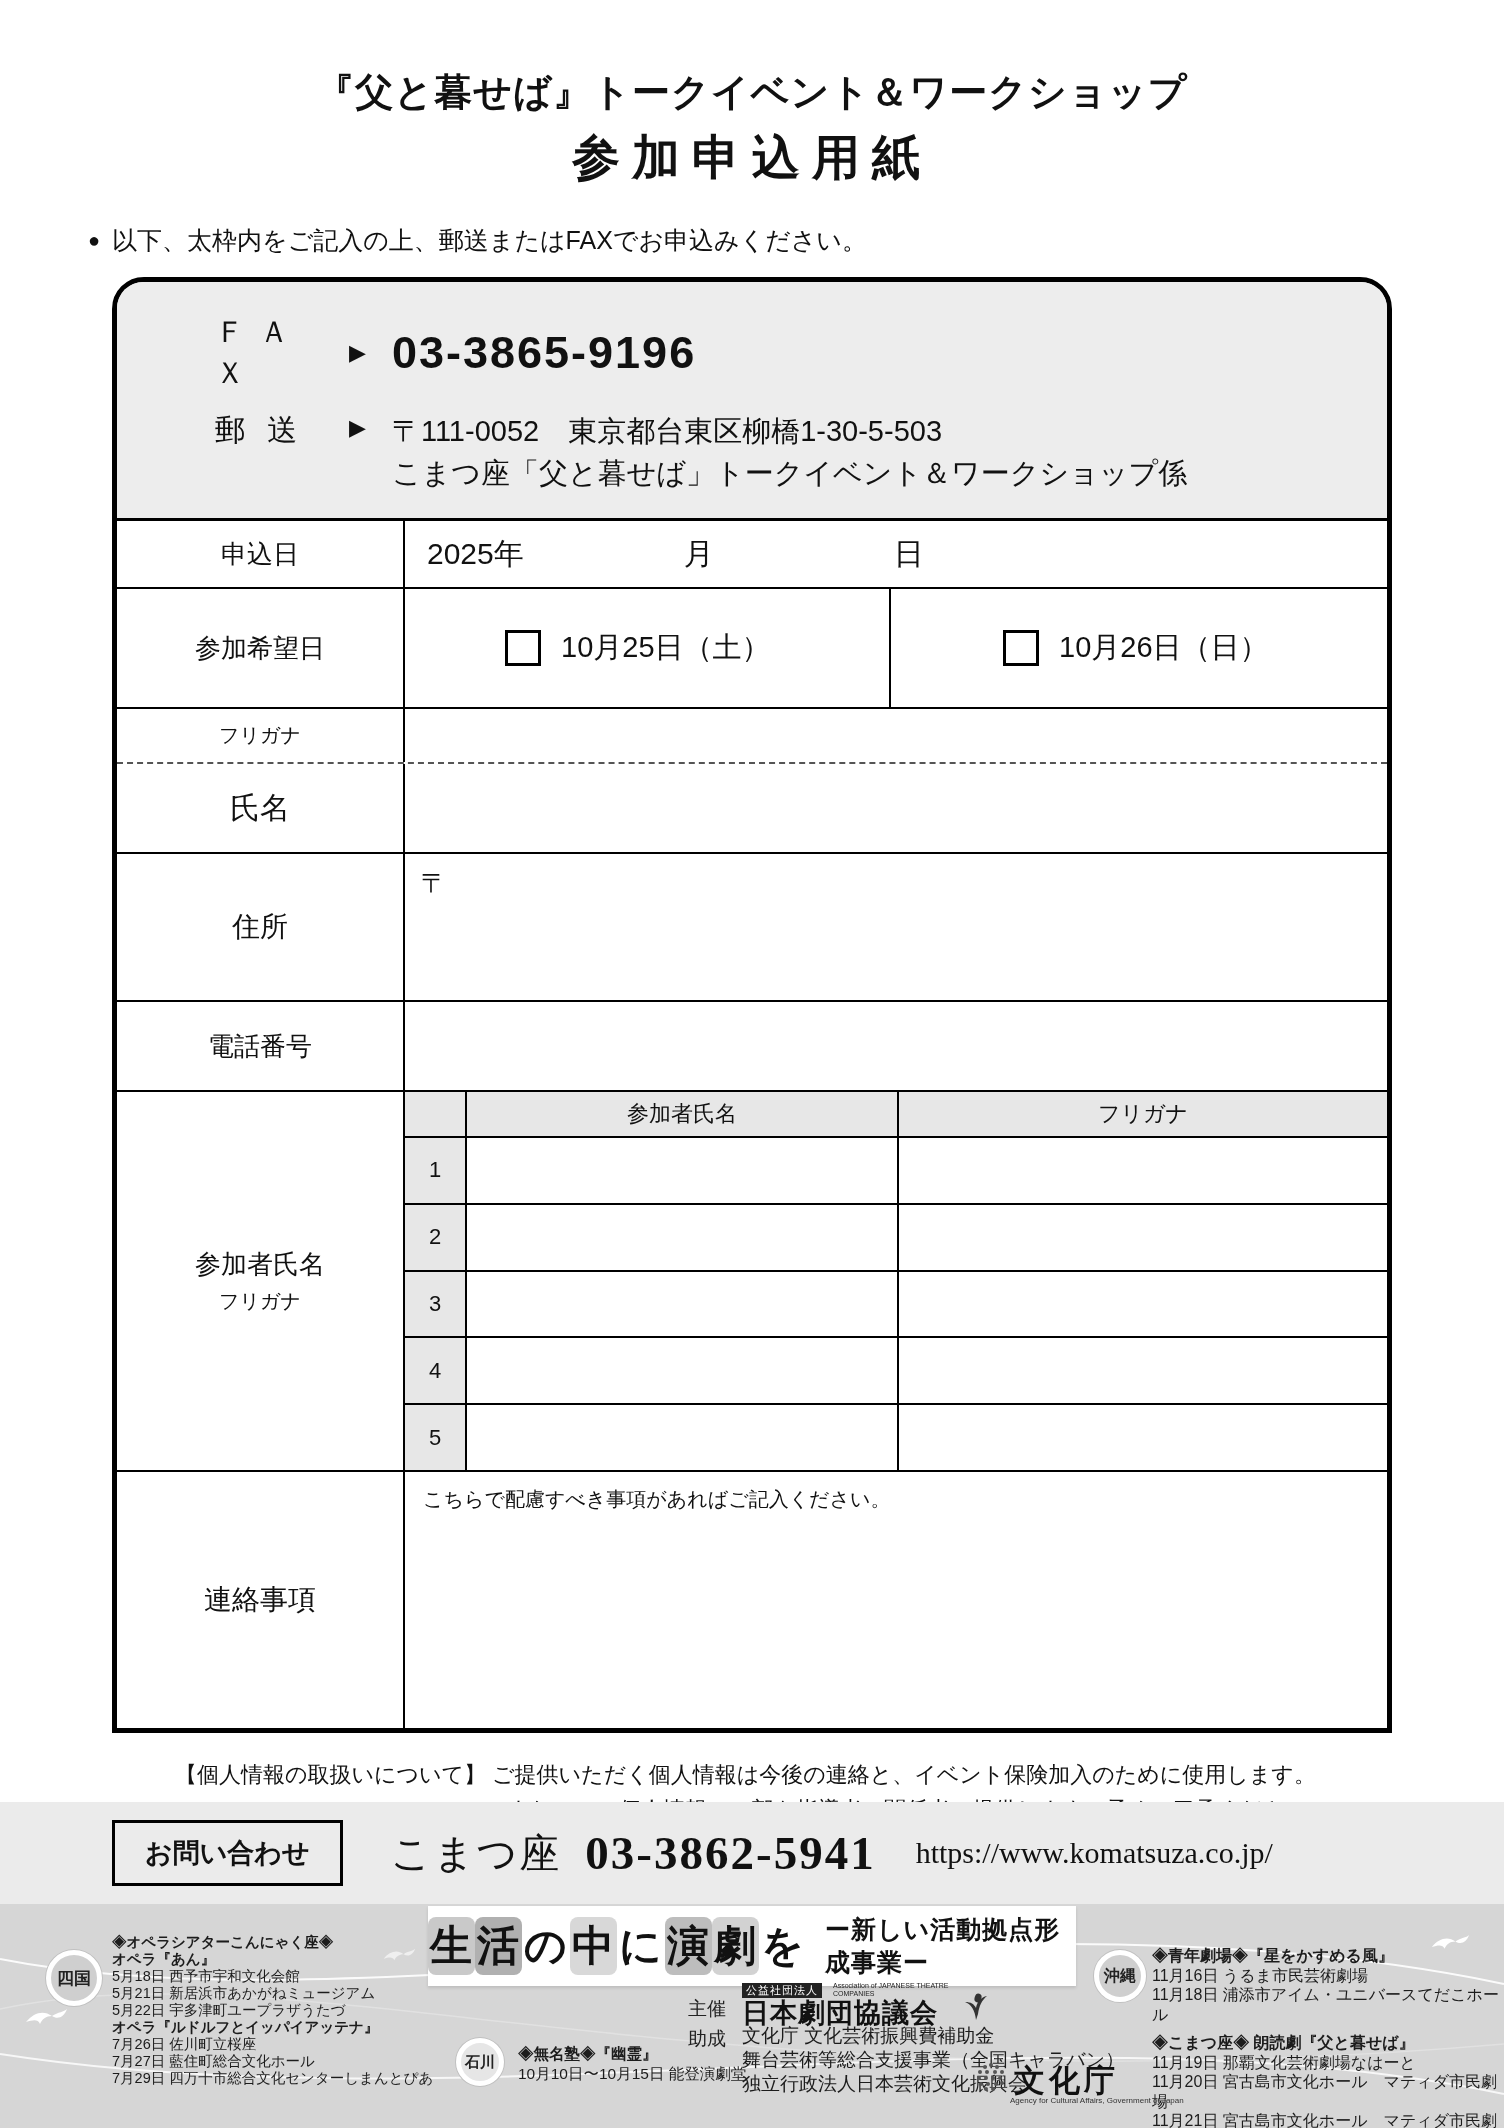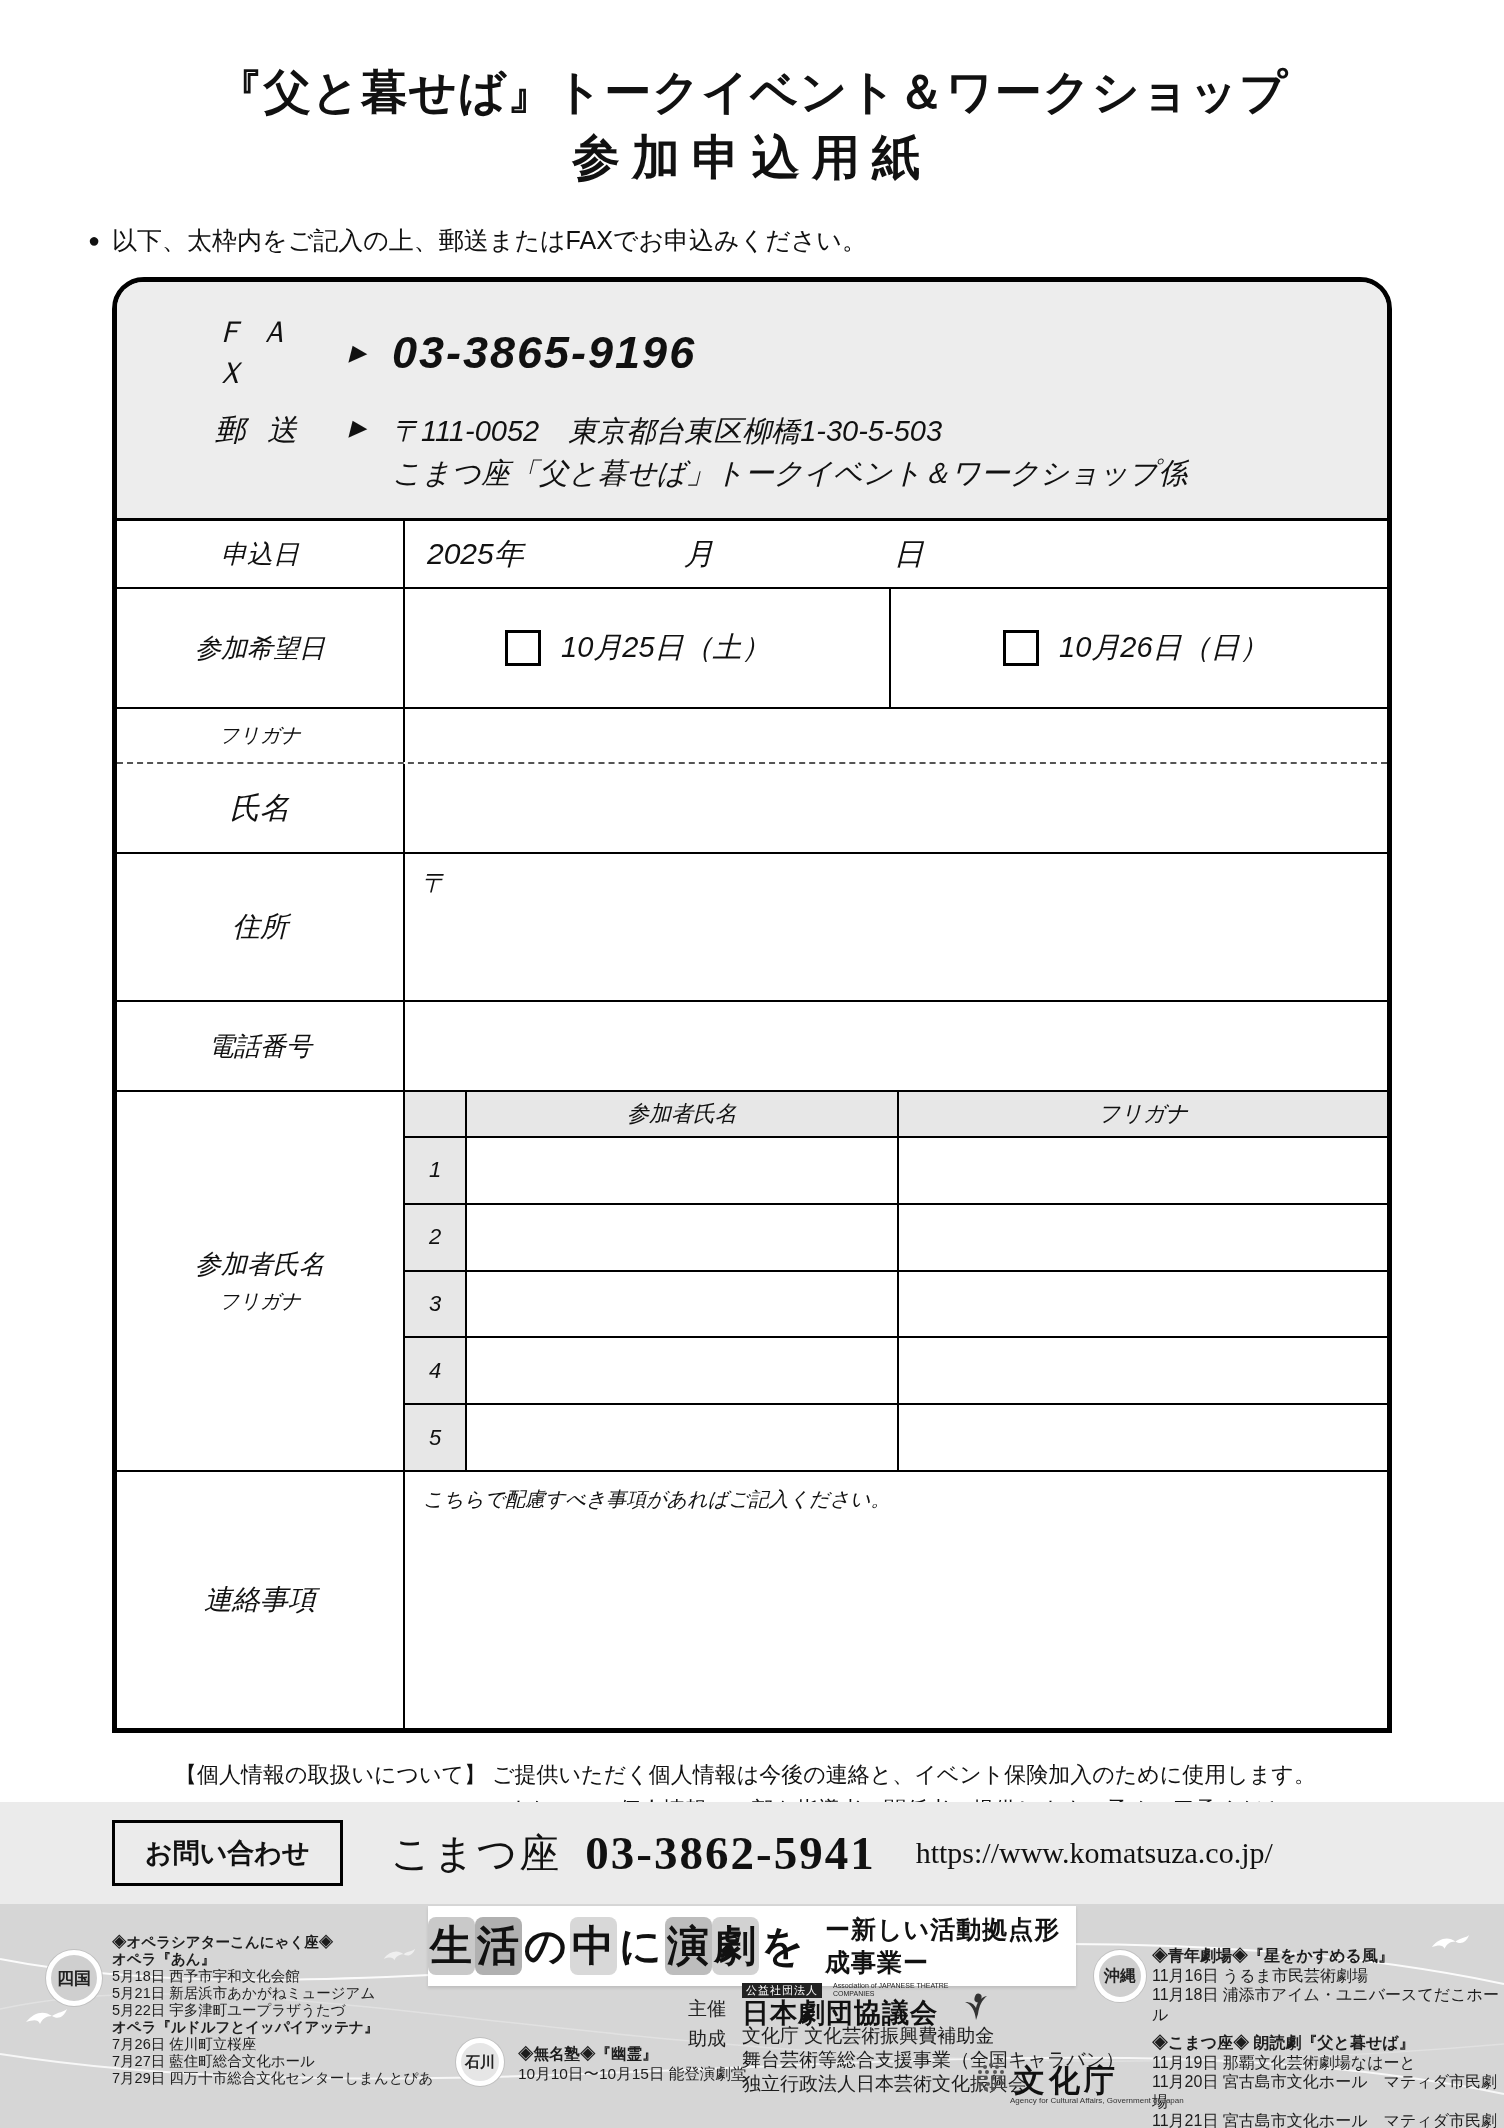--- a/index.html
+++ b/index.html
@@ -3,27 +3,27 @@
 <meta charset="utf-8">
 <style>
   * { box-sizing: border-box; margin: 0; padding: 0; }
   body { margin: 0; background: #fff; }
   .page {
     position: relative; width: 1504px; height: 2128px; background: #fff;
     font-family: "Liberation Sans", sans-serif; color: #111; overflow: hidden;
   }
   
   .title { margin-top: 64px; text-align: center; font-family: "Liberation Serif", serif; font-weight: 600; }
-  .title .l1 { font-size: 47px; letter-spacing: 1px; line-height: 56px; font-family: Liberation Serif, serif; }
+  .title .l1 { font-size: 38px; letter-spacing: 1px; line-height: 56px; font-family: Liberation Serif, serif; }
   .title .l2 { font-size: 48px; letter-spacing: 12px; line-height: 56px; margin-top: 10px; }
   
   .instruction { margin: 38px 0 0 88px; font-size: 25px; display: flex; align-items: center; gap: 12px; }
   .instruction .bullet { font-size: 20px; }
   
-  .applybox { width: 1280px; margin: 20px auto 0; border: 5px solid #000; border-radius: 32px 32px 0 0; background: #fff; font-style: italic; }
+  .applybox { width: 1280px; margin: 20px auto 0; border: 5px solid #000; border-radius: 32px 32px 0 0; background: #fff; }
   .box-top { background: #ededed; border-bottom: 3px solid #000; border-radius: 26px 26px 0 0; padding: 30px 20px 24px 98px; }
   .fax-row { display: flex; align-items: center; }
   .fax-label { font-size: 30px; letter-spacing: 14px; width: 128px; }
   .arrow { font-size: 22px; margin: 0 26px 0 6px; }
   .fax-number { font-size: 45px; font-weight: bold; letter-spacing: 2px; }
   .mail-row { display: flex; align-items: flex-start; margin-top: 16px; }
   .mail-label { font-size: 30px; letter-spacing: 7px; width: 128px; }
   .mail-lines { font-size: 29px; line-height: 42px; }
   
   .frow { display: flex; border-top: 2px solid #000; }

